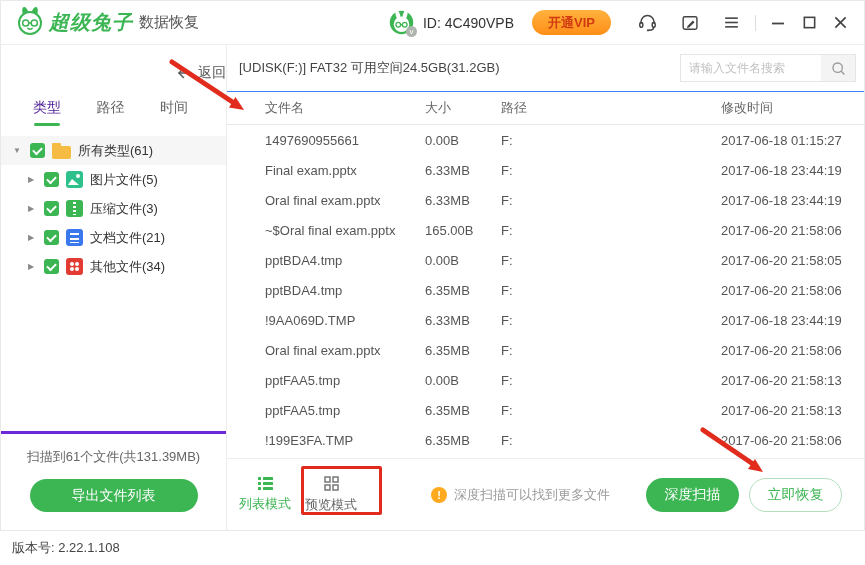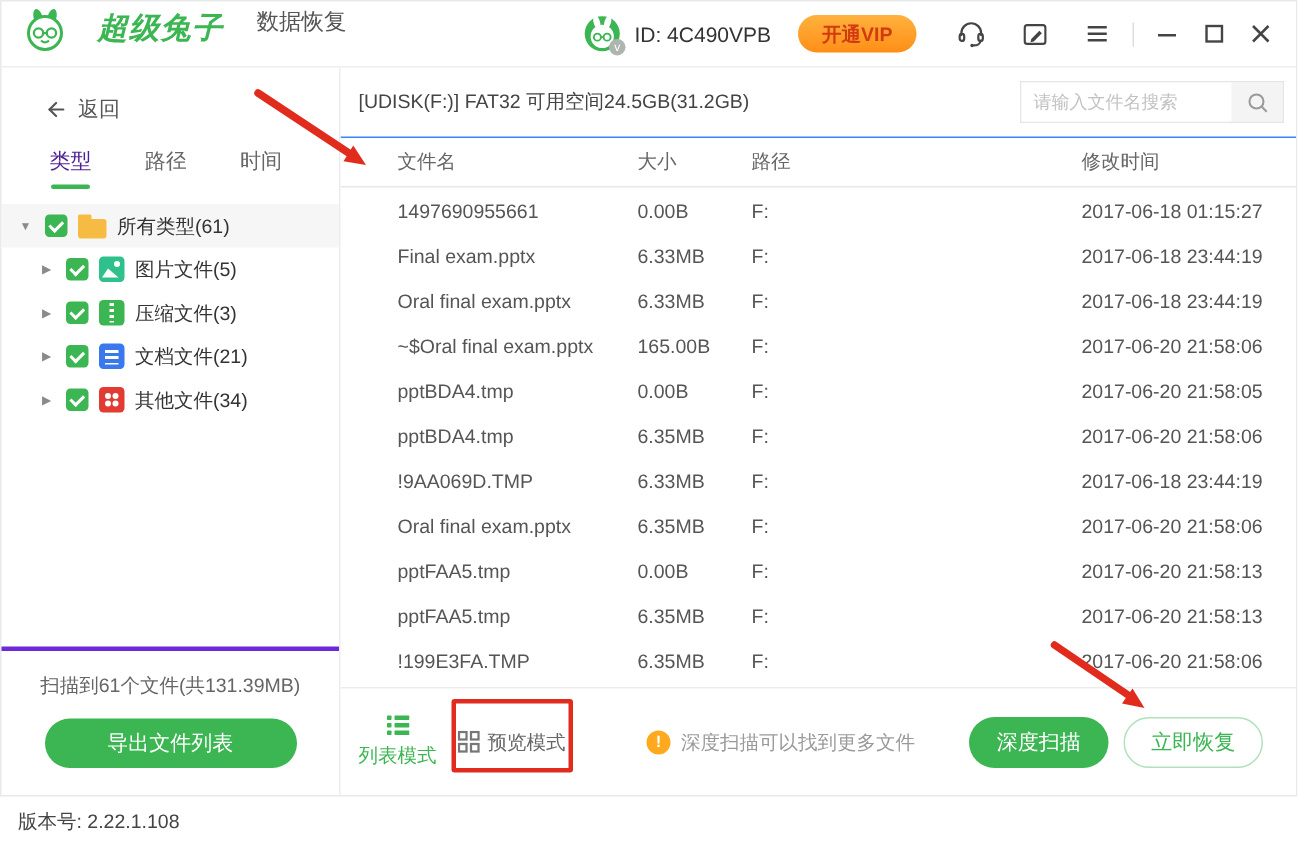--- a/index.html
+++ b/index.html
@@ -7,41 +7,41 @@
   body {
     font-family: "Liberation Sans", "DejaVu Sans", sans-serif;
     background:#fff; color:#333; position:relative;
   }
   .window { width:865px; height:531px; background:#fff; display:flex; flex-direction:column;
             border:1px solid #e9e9e9; position:relative; }
 
   
   .titlebar { height:44px; flex:none; display:flex; align-items:center;
               padding:0 16px 0 14px; border-bottom:1px solid #eee; }
-  .brand { display:flex; align-items:flex-start; gap:20px; }
+  .brand { display:flex; align-items:center; gap:4px; }
   .brand-name { color:var(--accent,#3cb553); font-size:20px; font-weight:bold; font-style:italic; letter-spacing:1px; }
   .brand-suffix { color:#555; font-size:15px; margin-left:2px; }
   .tb-right { margin-left:auto; display:flex; align-items:center; }
   .avatar-wrap { position:relative; width:27px; height:27px; margin-right:8px; }
   .avatar-badge { position:absolute; right:-2px; bottom:-1px; width:11px; height:11px; border-radius:50%;
                   background:#aeb4ae; color:#fff; font-size:8px; line-height:11px; text-align:center; }
   .uid { font-size:14px; color:#333; margin-right:18px; }
   .vip-btn { height:25px; padding:0 16px; border-radius:13px; border:none; cursor:pointer;
              background:linear-gradient(180deg,var(--vip-bg1,#ffb23e),var(--vip-bg2,#ff8e17));
              color:var(--vip-text,#d23a10); font-size:13px; font-weight:bold; margin-right:26px;
              display:flex; align-items:center; }
   .tb-icon { display:flex; align-items:center; cursor:pointer; }
   .gap22 { margin-left:22px; } .gap16 { margin-left:16px; } .gap14 { margin-left:14px; }
   .tb-divider { width:1px; height:16px; background:#ddd; margin-left:14px; }
 
   
   .content { display:flex; flex:1; min-height:0; }
   .sidebar { width:226px; flex:none; border-right:1px solid #ededed; position:relative; padding-top:13px; }
   .back-row { display:flex; align-items:center; gap:7px; padding-left:28px; height:30px;
-              color:#555; font-size:14px; cursor:pointer; }
+              color:#555; font-size:14px; cursor:pointer;justify-content:flex-end; }
   .tabs { display:flex; align-items:center; justify-content:space-between;
           padding:0 36px 0 30px; height:40px; font-size:14px; color:#666; }
   .tab { position:relative; padding:6px 2px; cursor:pointer; }
   .tab.active { color:#4c1d95; }
   .tab.active::after { content:""; position:absolute; left:50%; transform:translateX(-50%);
                        bottom:-3px; width:26px; height:3px; border-radius:2px; background:var(--accent,#3cb553); }
   .tree { margin-top:8px; }
   .tree-item { display:flex; align-items:center; height:29px; padding-left:10px;
                font-size:13px; color:#333; cursor:pointer; gap:7px; }
   .tree-item.selected { background:#f6f6f6; }
@@ -94,21 +94,21 @@
   .col-path { flex:1; min-width:0; }
   .col-mod { width:128px; flex:none; }
   .table-body { flex:1; overflow:hidden; }
   .t-row { height:30px; display:flex; align-items:center; padding:0 15px 0 12px; font-size:13px; color:#555; }
   .t-row .col-name, .t-row .col-size { color:#555; }
 
   .bottom-bar { flex:none; height:72px; border-top:1px solid #ededed; display:flex; align-items:center;
                 padding:0 22px 0 12px; background:#fff; }
   .mode-btn { display:flex; align-items:center; gap:5px; font-size:13px; cursor:pointer; background:none; border:none; }
   .list-mode { color:var(--accent,#3cb553);flex-direction:column; }
-  .preview-mode { color:#666; margin-left:14px; }
+  .preview-mode { color:#666; margin-left:14px;flex-direction:column; }
   .hint { margin-left:auto; display:flex; align-items:center; gap:7px; color:#9a9a9a; font-size:13px; }
   .warn-dot { width:16px; height:16px; border-radius:50%; background:var(--warning,#ffa91e); color:#fff;
               font-size:11px; font-weight:bold; display:flex; align-items:center; justify-content:center; flex:none; }
   .deep-scan-btn { margin-left:36px; width:93px; height:34px; border-radius:17px; border:none; cursor:pointer;
                    background:var(--accent,#3cb553); color:#fff; font-size:14px; }
   .recover-btn { margin-left:10px; width:93px; height:34px; border-radius:17px; cursor:pointer;
                  background:#fff; color:var(--accent,#3cb553); font-size:14px; border:1px solid #b2e0bd; }
 
   .page-footer { height:33px; display:flex; align-items:center; padding-left:12px; font-size:13px; color:#444; }
 

